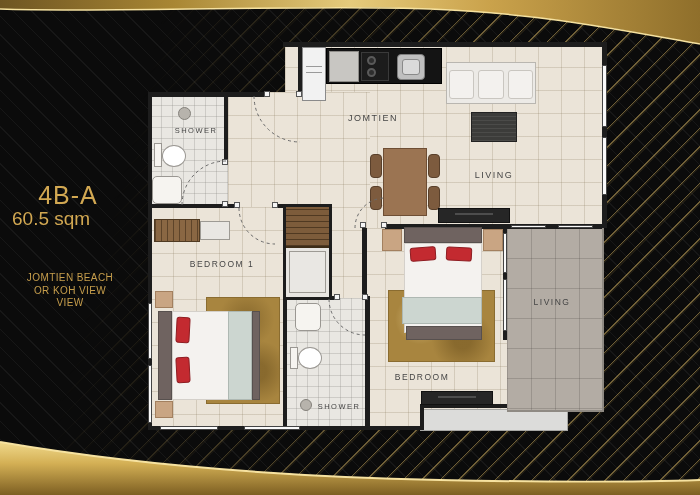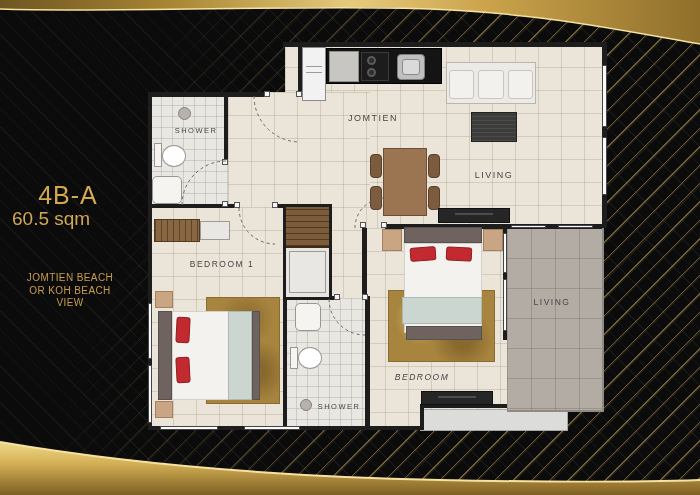--- a/index.html
+++ b/index.html
@@ -95,21 +95,21 @@
     <path d="M0,9 C120,13 320,4 430,9 C540,14 600,26 700,44" fill="none" stroke="#f6e2a0" stroke-width="1.5"></path>
     <path d="M0,442 C140,466 300,477 440,480 C540,482 640,482 700,480 L700,495 L0,495 Z" fill="url(#gBot)"></path>
     <path d="M0,442 C140,466 300,477 440,480 C540,482 640,482 700,480" fill="none" stroke="#f6e2a0" stroke-width="2"></path>
   </svg>
 
 
   <div class="unit-code">4B-A</div>
   <div class="unit-area">60.5 sqm</div>
   <div class="view-block">
     <div>JOMTIEN BEACH</div>
-    <div>OR KOH BEACH</div>
+    <div>OR KOH VIEW</div>
     <div>VIEW</div>
   </div>
 
   <div class="plan">
 
     <div class="abs floor-cream" style="left:137px;top:9px;width:319px;height:184px;"></div>
     <div class="abs floor-cream" style="left:80px;top:57px;width:142px;height:336px;"></div>
     <div class="abs floor-speck" style="left:2px;top:59px;width:78px;height:113px;"></div>
     <div class="abs floor-cream" style="left:2px;top:172px;width:135px;height:221px;"></div>
     <div class="abs floor-cream" style="left:214px;top:193px;width:145px;height:200px;"></div>
@@ -229,16 +229,16 @@
         <path d="M 181 264 A 36 36 0 0 0 217 300"></path>
         <path d="M 207 193 A 30 30 0 0 1 237 163"></path>
       </g>
     </svg>
 
     <div class="room-label" style="left:48px;top:95px;font-size:7.5px;">SHOWER</div>
     <div class="room-label" style="left:225px;top:83px;font-size:9px;">JOMTIEN</div>
     <div class="room-label" style="left:346px;top:140px;font-size:9px;">LIVING</div>
     <div class="room-label" style="left:404px;top:267px;font-size:8.5px;">LIVING</div>
     <div class="room-label" style="left:74px;top:229px;font-size:8.5px;">BEDROOM 1</div>
-    <div class="room-label" style="left:274px;top:342px;font-size:8.5px;font-style:italic;">BEDROOM</div>
+    <div class="room-label" style="left:274px;top:342px;font-size:8.5px;">BEDROOM</div>
     <div class="room-label" style="left:191px;top:371px;font-size:7.5px;">SHOWER</div>
   </div>
 </div>
 
 </body></html>

